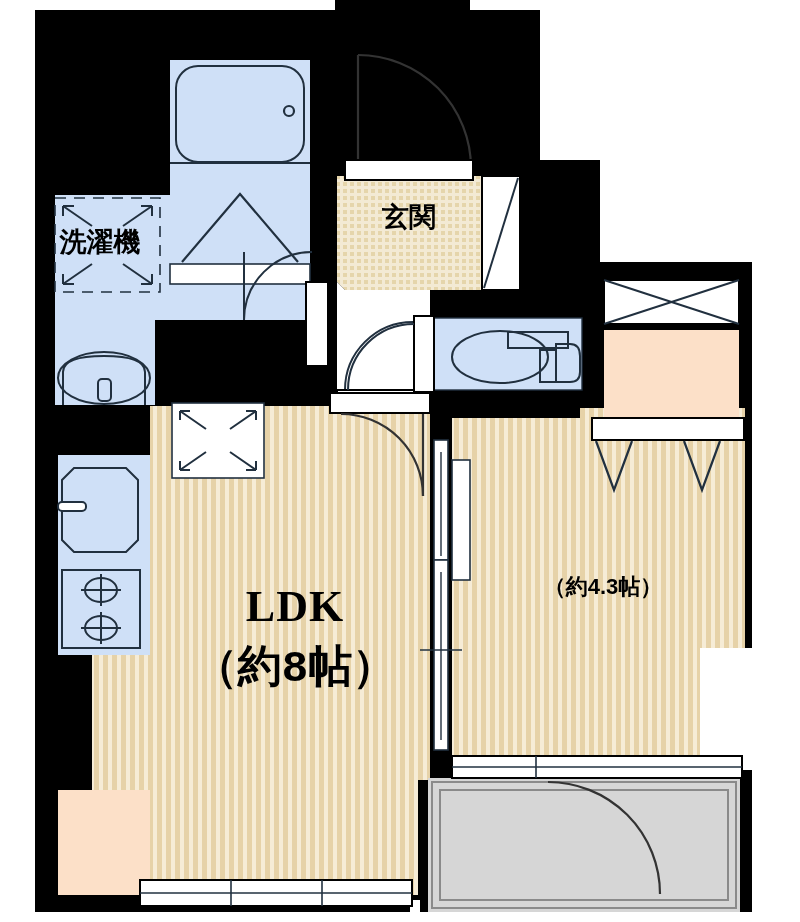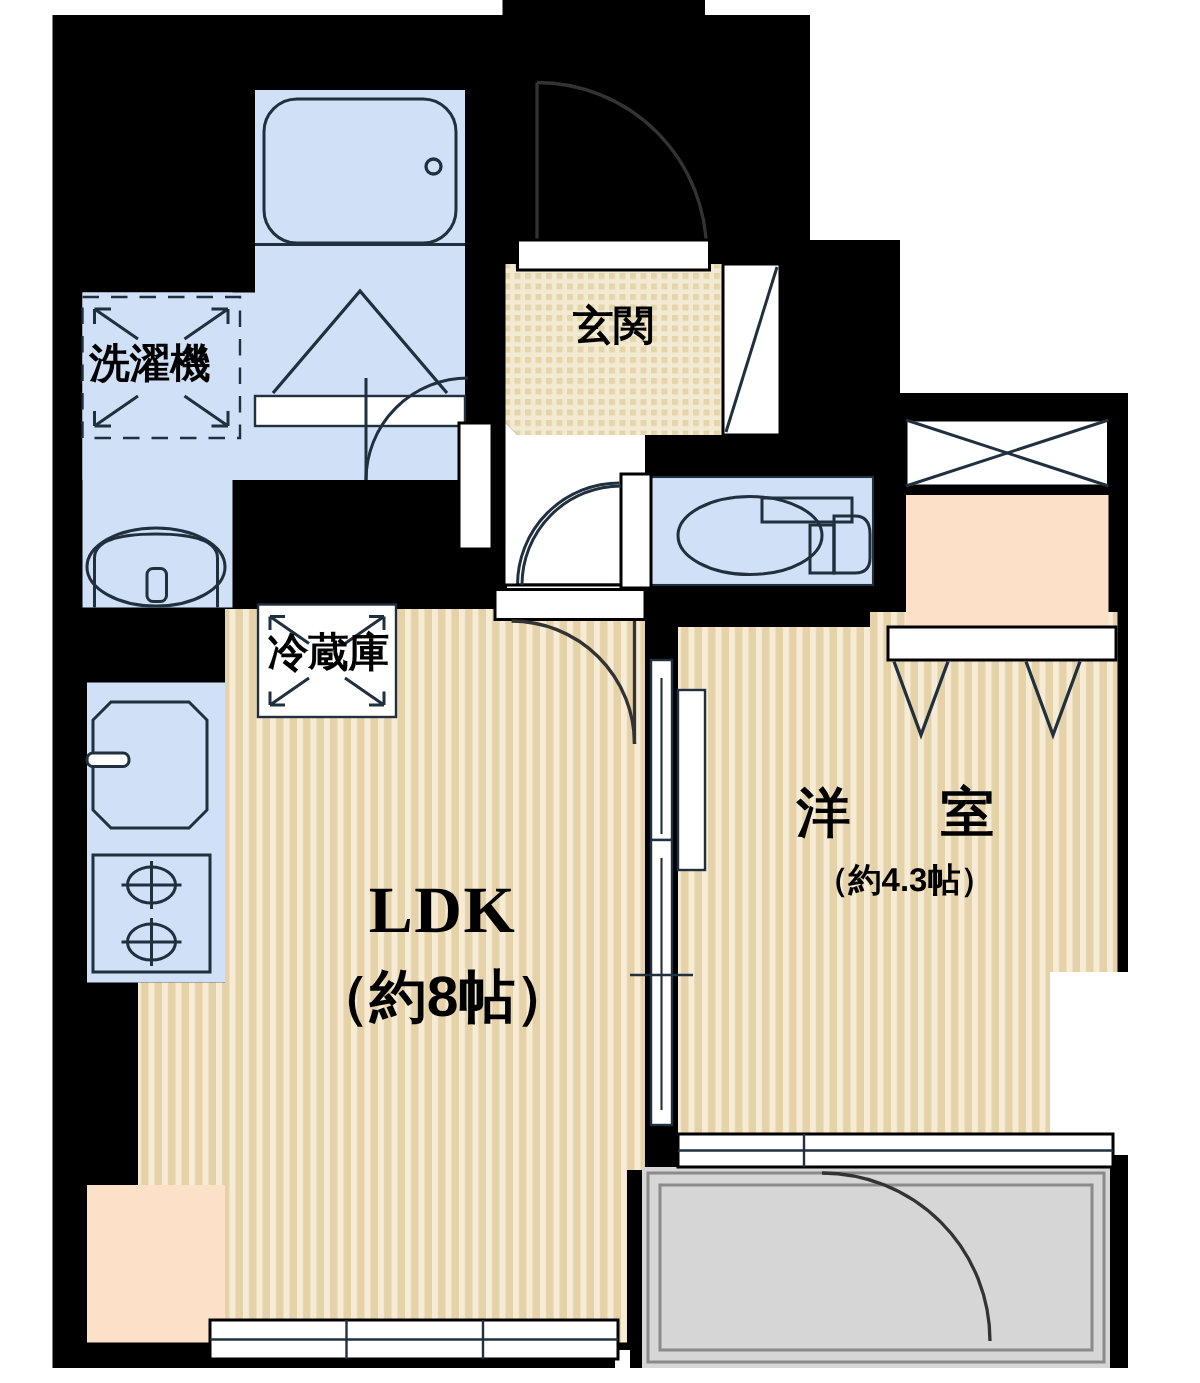--- a/index.html
+++ b/index.html
@@ -33,22 +33,22 @@
     line-height: 1.05;
     pointer-events: none;
   }
   .lbl-ldk {
     font-family: "Liberation Serif", serif;
     font-size: 44px;
     font-weight: 700;
     letter-spacing: 1px;
   }
   .lbl-ldk-sub {
-    font-family: Liberation Sans, sans-serif;
-    font-size: 38px;
+    font-family: Liberation Mono, monospace;
+    font-size: 44px;
     font-weight: 700;
   }
   .lbl-room {
     font-family: "Liberation Sans", sans-serif;
     font-size: 36px;
     font-weight: 700;
     letter-spacing: 12px;
   }
   .lbl-room-sub {
     font-family: "Liberation Sans", sans-serif;
@@ -275,27 +275,25 @@
       <rect x="140" y="880" width="272" height="26" fill="#ffffff" stroke="#000000" stroke-width="2"></rect>
       <line x1="140" y1="893" x2="412" y2="893" stroke="#21303f" stroke-width="1.6"></line>
       <line x1="231" y1="880" x2="231" y2="906" stroke="#21303f" stroke-width="1.6"></line>
       <line x1="322" y1="880" x2="322" y2="906" stroke="#21303f" stroke-width="1.6"></line>
     </g>
 
   </svg>
 
   <div class="label lbl-small" style="left:40px; top:228px; width:120px;">洗濯機</div>
 
-  <div class="label lbl-small" style="left:160px; top:421px; width:118px;">冷蔵庫</div>
 
   <div class="label lbl-med" style="left:348px; top:203px; width:122px;">玄関</div>
 
 
   <div class="label lbl-ldk" style="left:200px; top:584px; width:190px;">LDK</div>
 
   <div class="label lbl-ldk-sub" style="left:190px; top:646px; width:210px;">（約8帖）</div>
 
-  <div class="label lbl-room" style="left:508px; top:523px; width:190px;">洋　室</div>
 
   <div class="label lbl-room-sub" style="left:492px; top:575px; width:222px;">（約4.3帖）</div>
 
 
 </div>
 
 </body></html>

